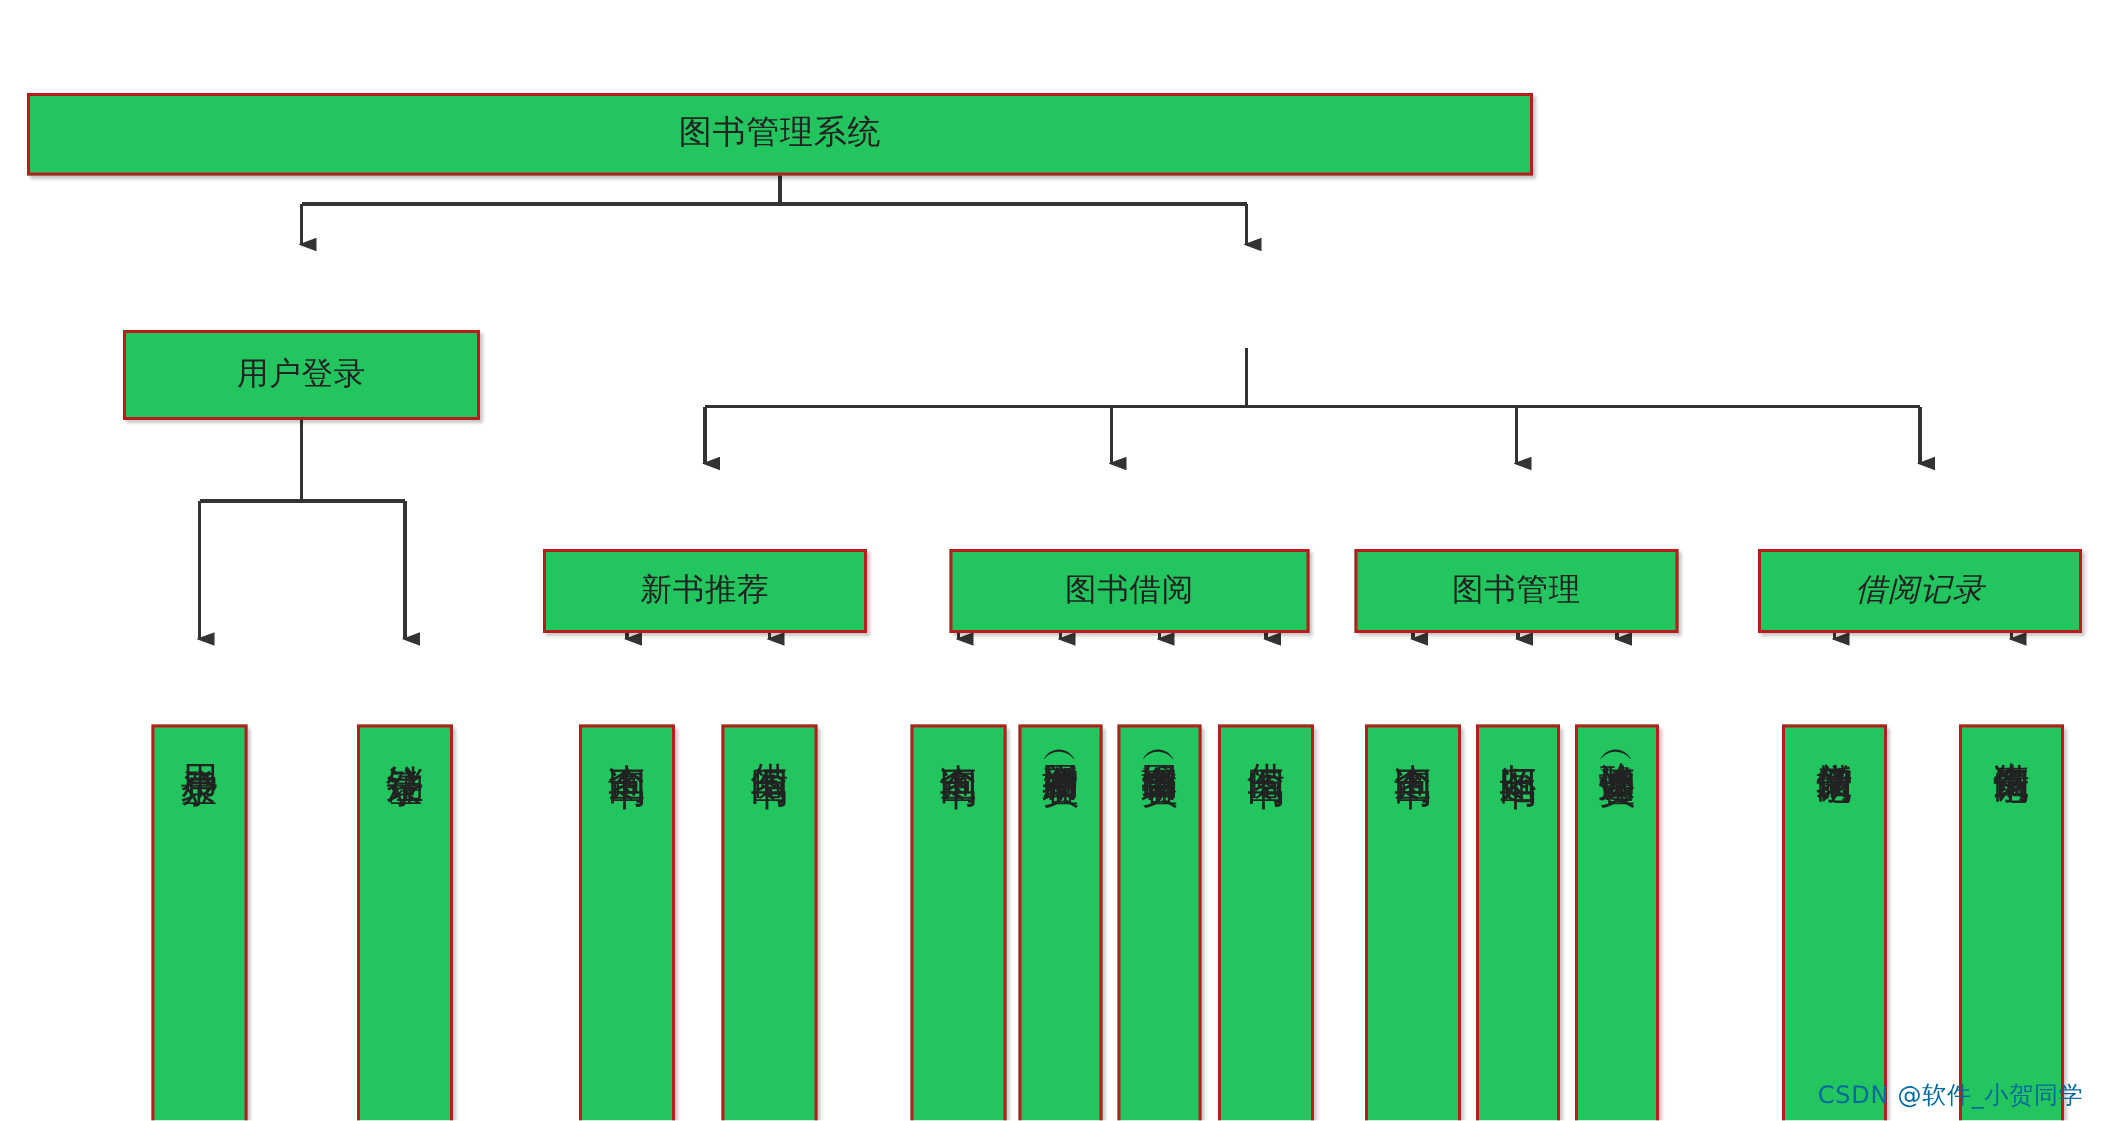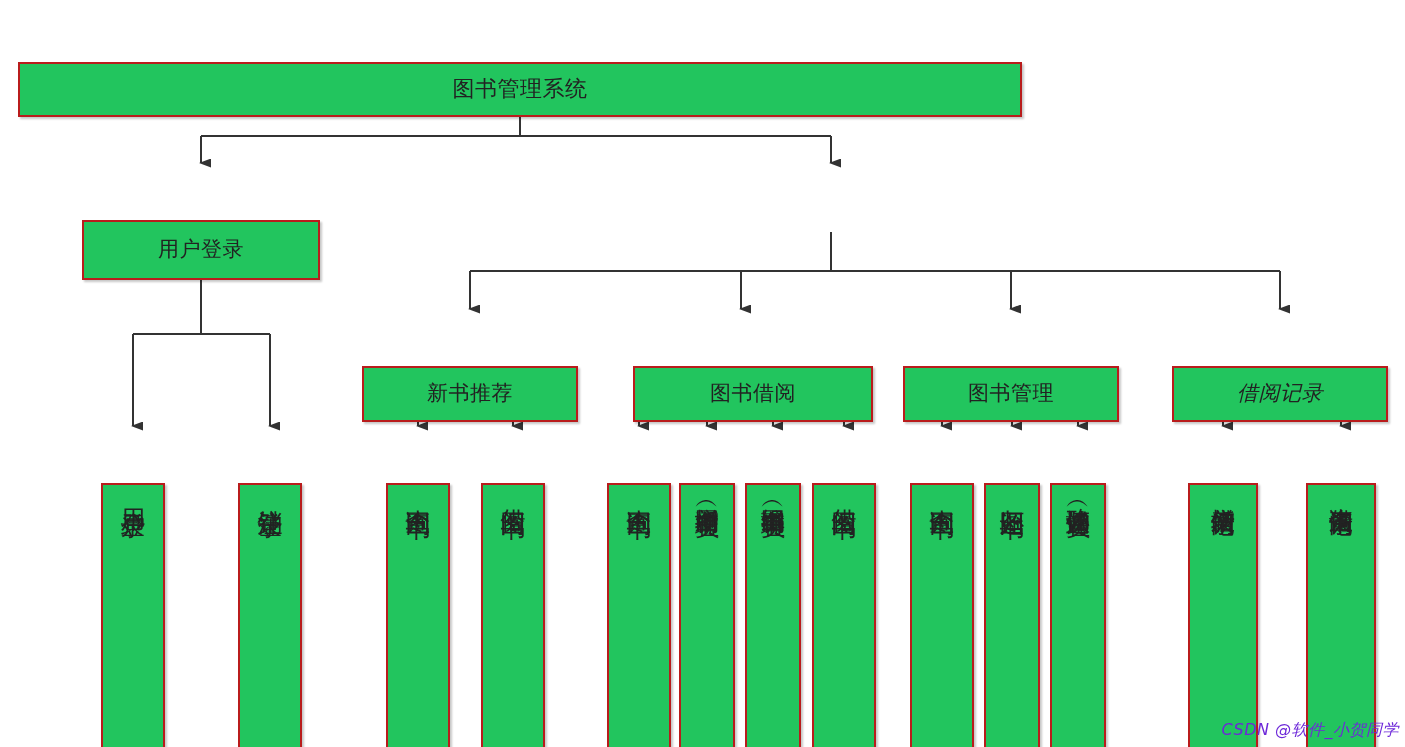--- a/index.html
+++ b/index.html
@@ -65,27 +65,26 @@
     line-height: 1.0;
     letter-spacing: 2px;
     white-space: nowrap;
   }
   .node.vert.tall .node-label {
     font-size: 24px;
     letter-spacing: 1px;
   }
   #watermark {
     position: absolute;
-    right: 6px;
+    right: 16px;
     bottom: 6px;
     font-size: 16px;
-    color: #6d28d9;
+    color: #0369a1;
     white-space: nowrap;
     letter-spacing: 0.5px;
-    font-style: italic;
   }
 </style>
 </head>
 <body>
 
 <div id="diagram-root">
 
   <svg id="edges-layer" viewBox="0 0 1405 747" width="1405" height="747" xmlns="http://www.w3.org/2000/svg">
     <defs>
       <marker id="arrow" markerWidth="10" markerHeight="12" refX="4.5" refY="10" orient="auto" markerUnits="userSpaceOnUse">

